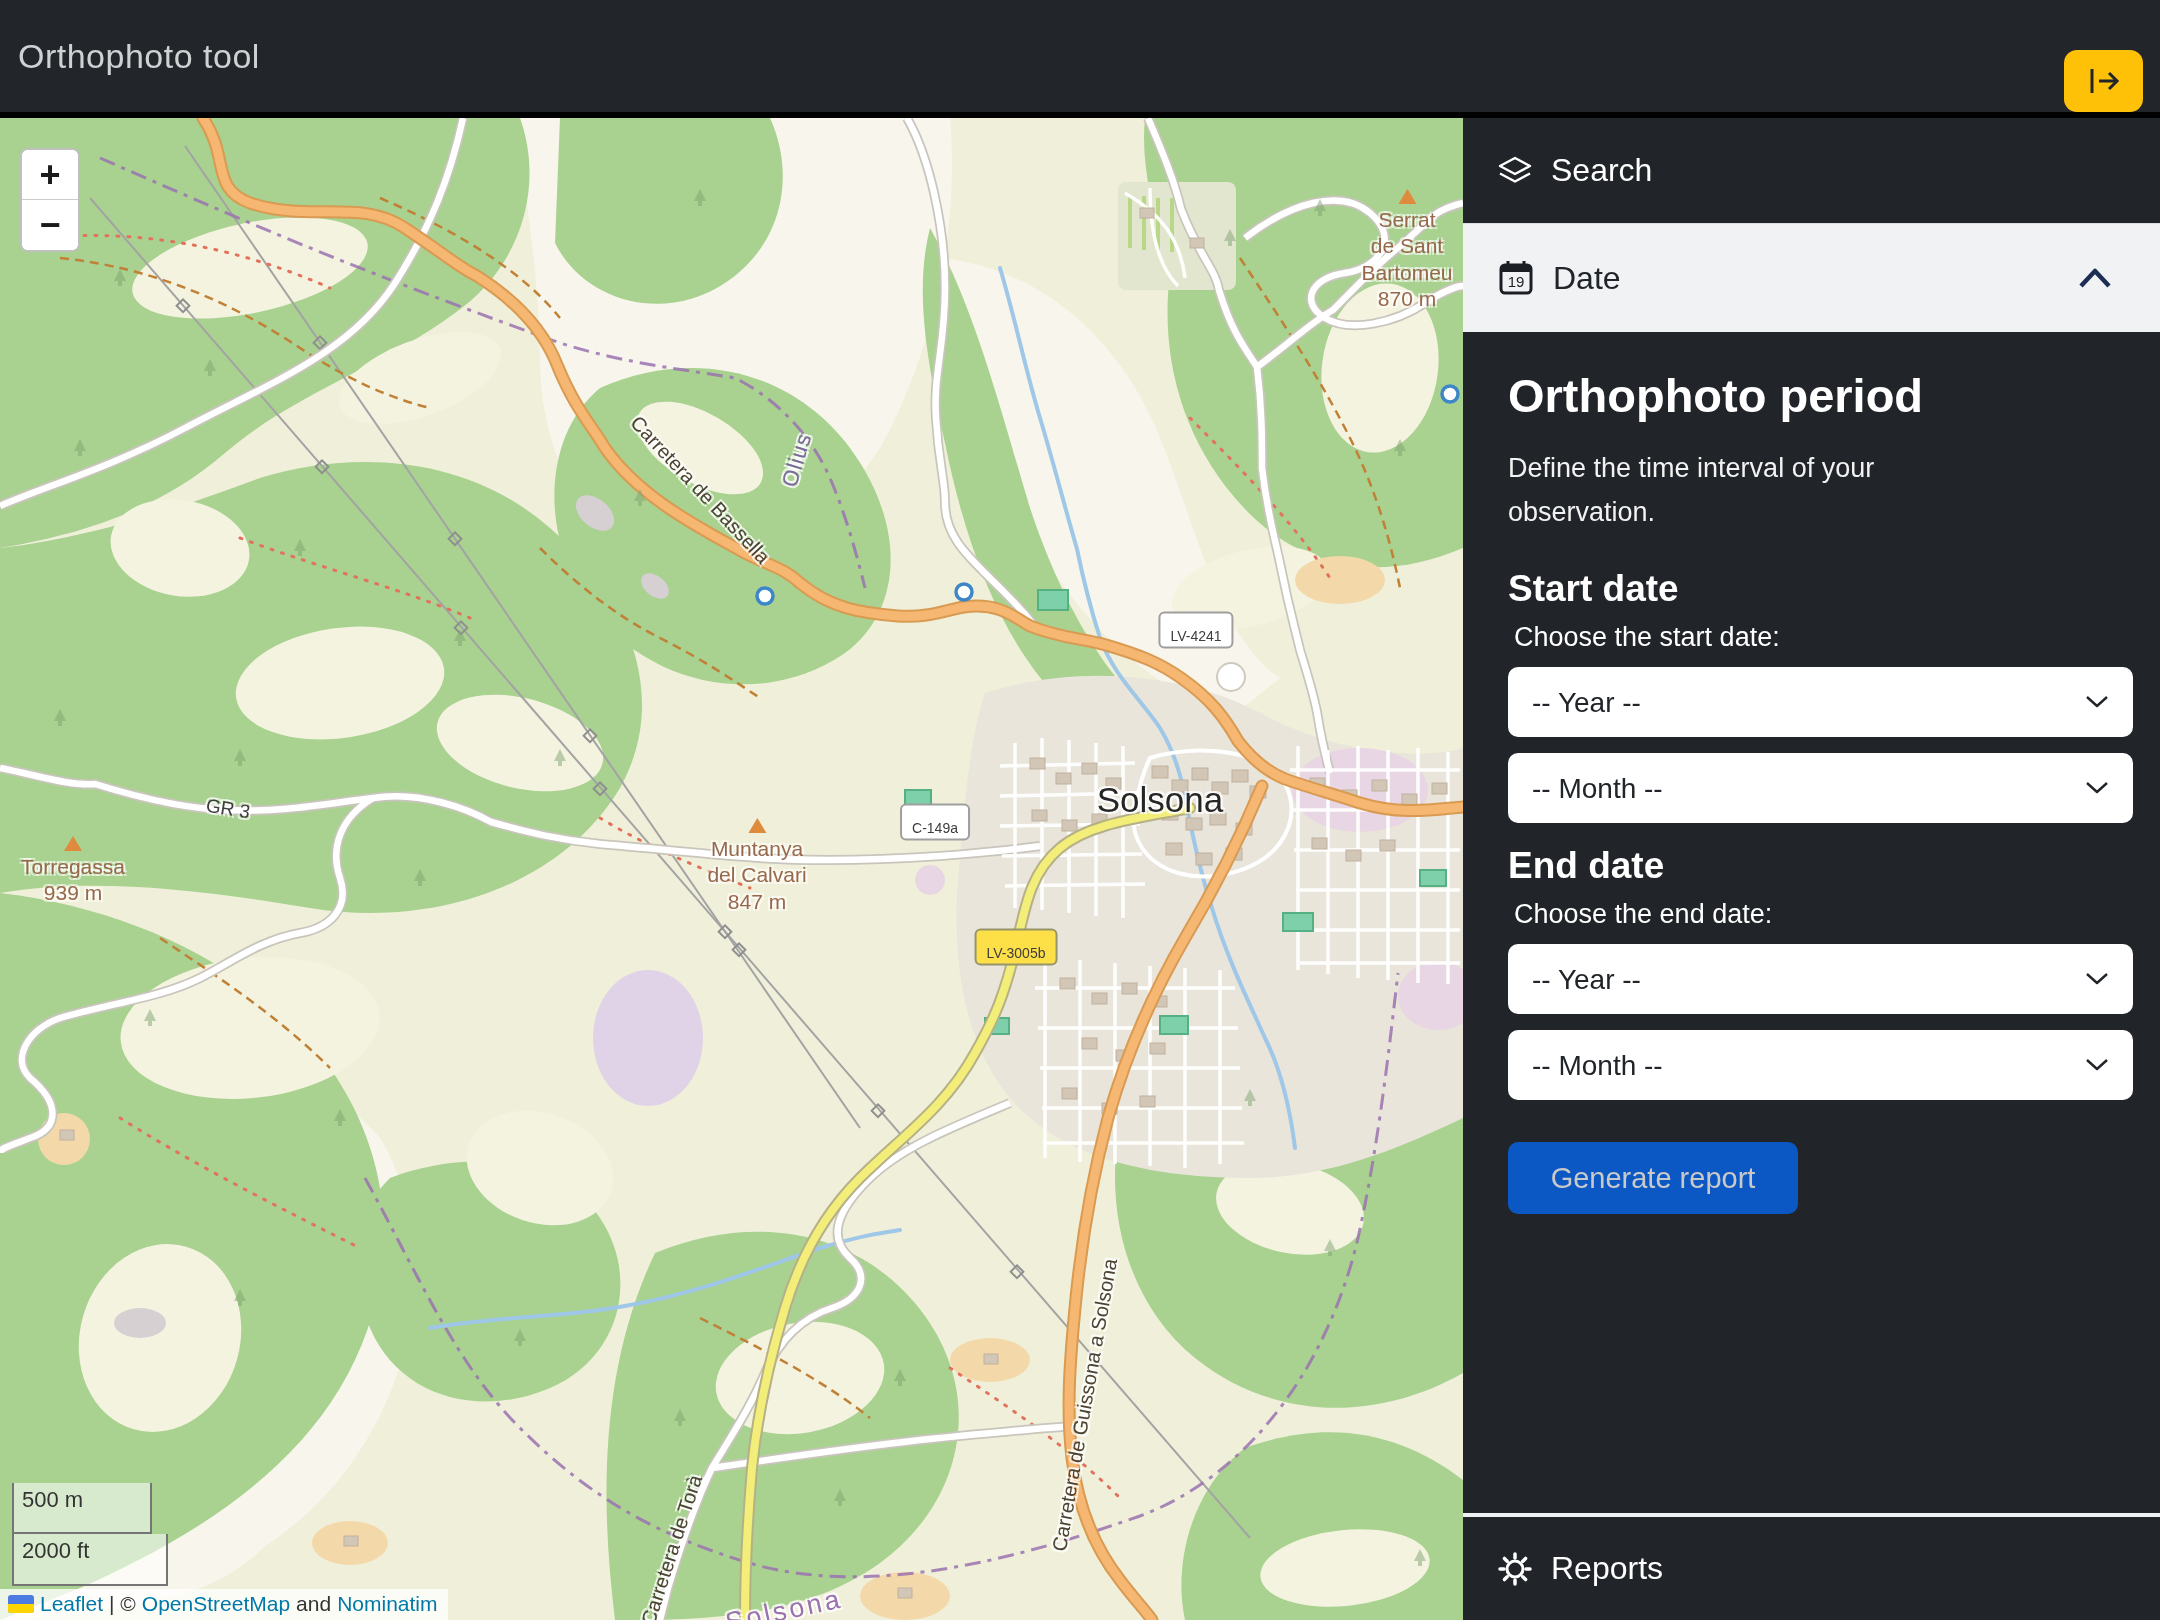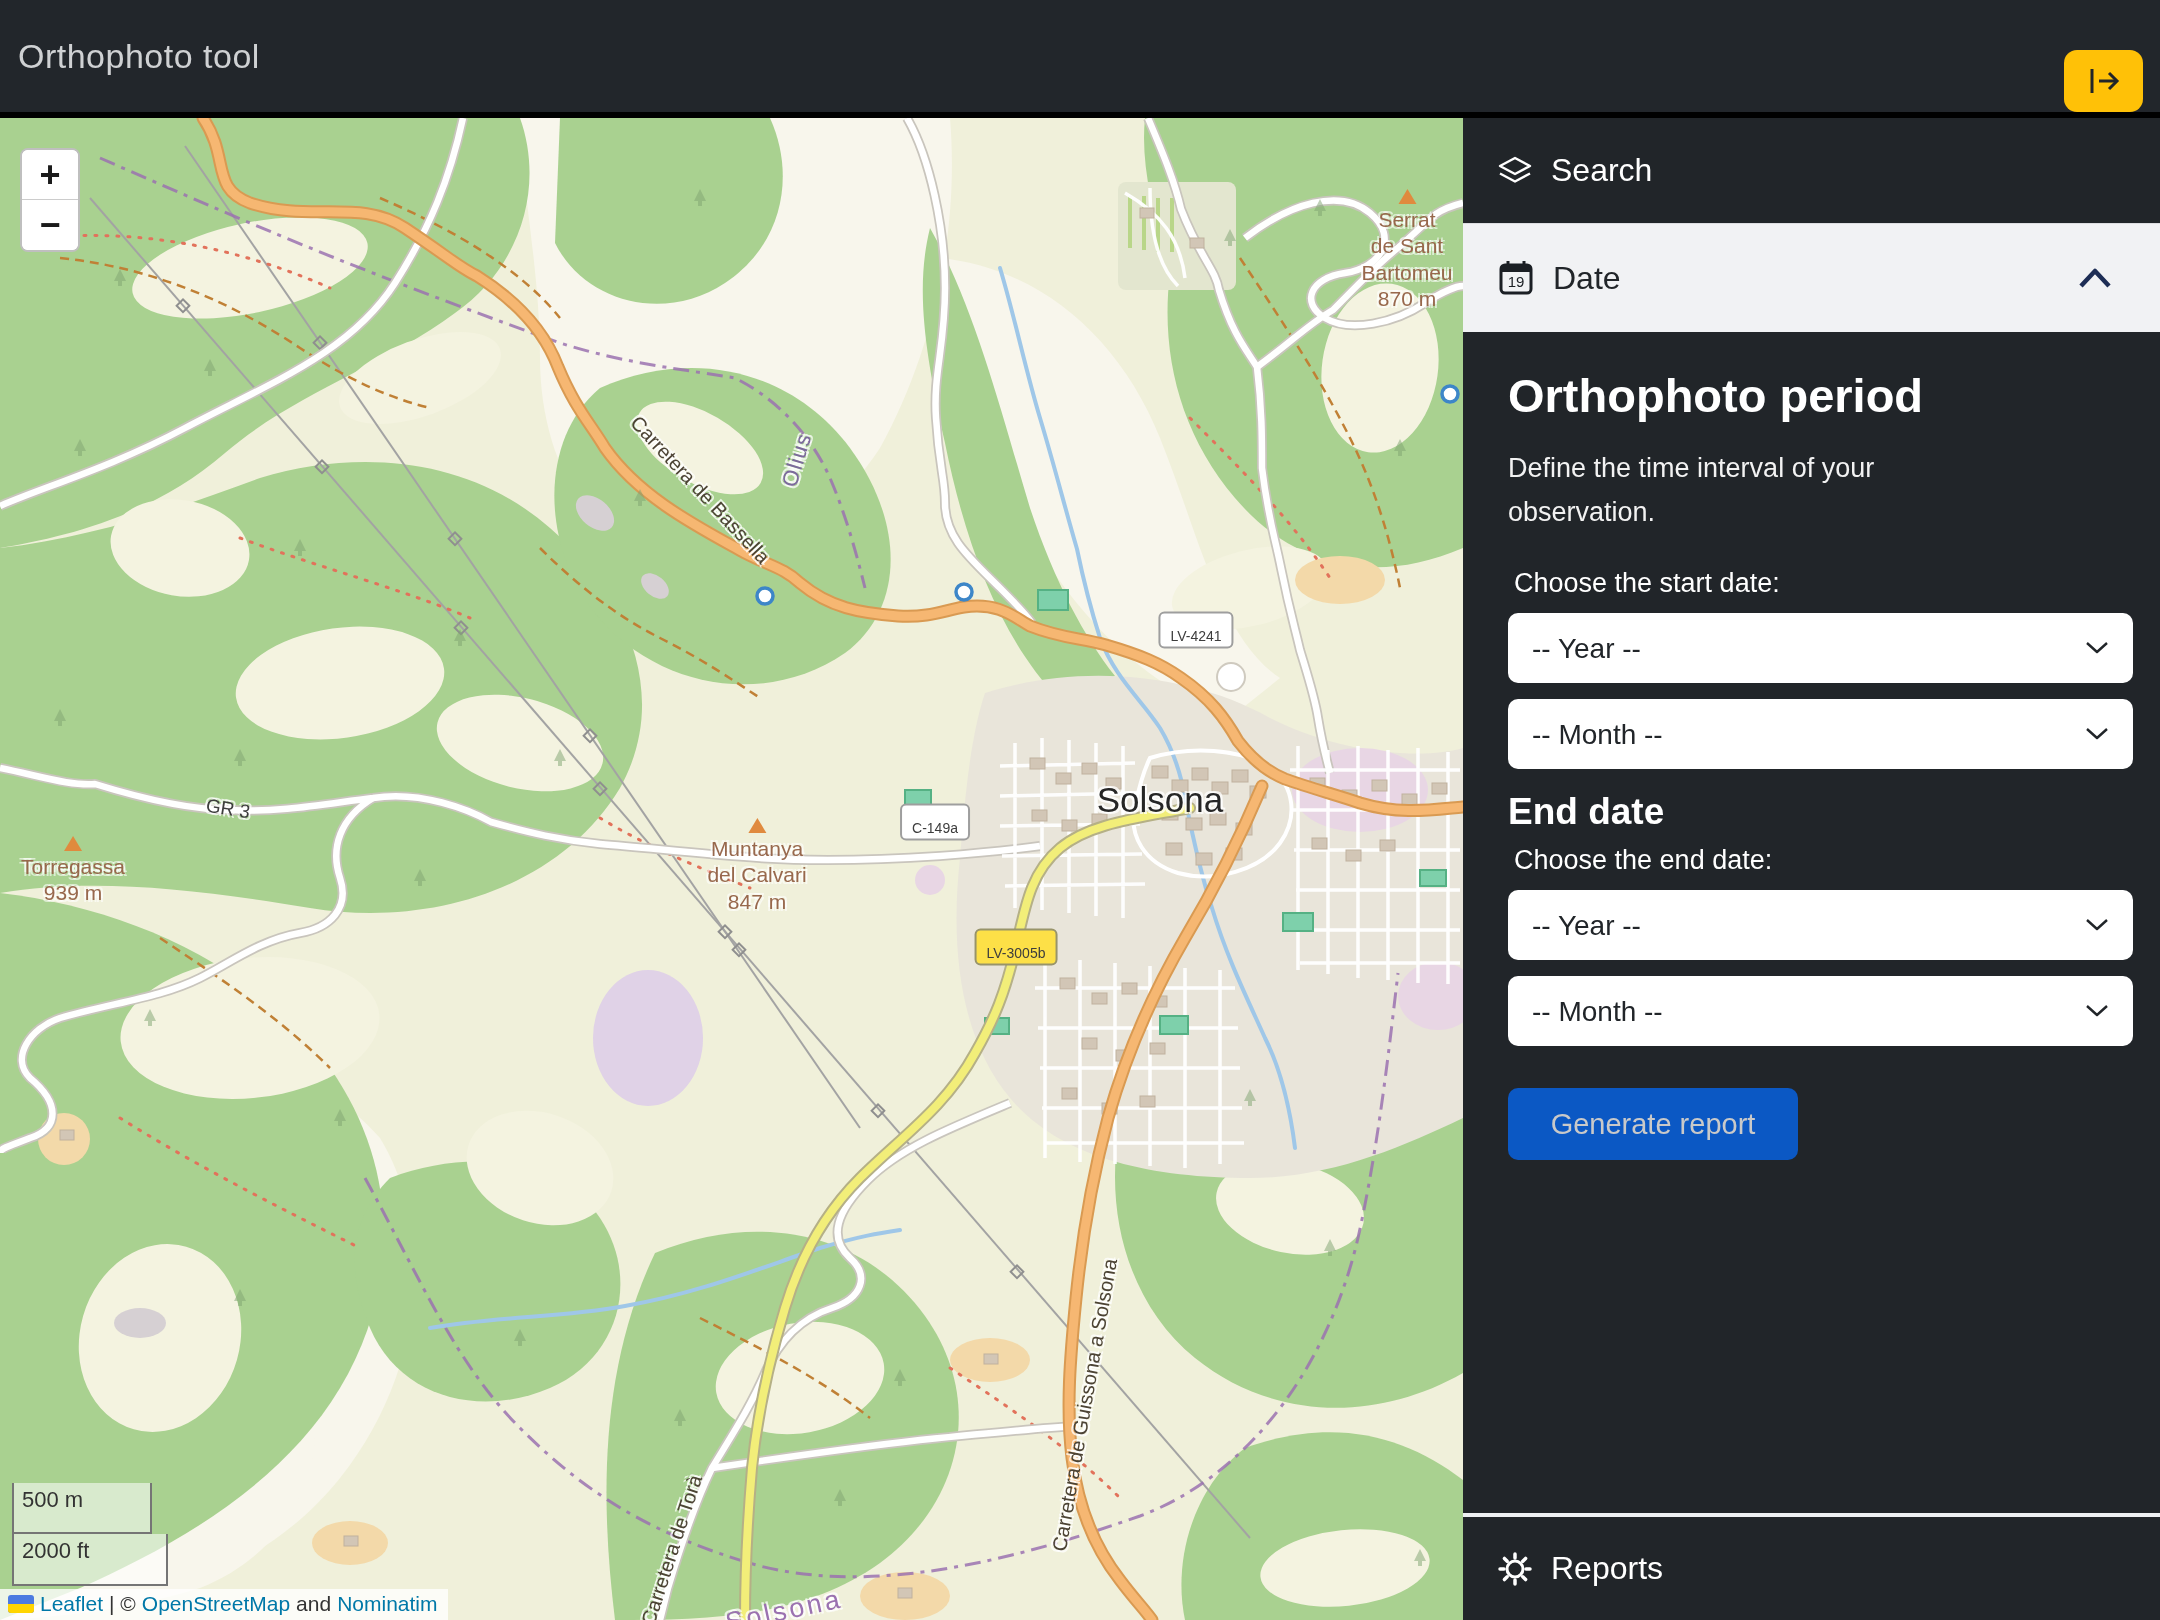--- a/index.html
+++ b/index.html
@@ -418,20 +418,21 @@
       <span class="lbl">Date</span>
       <svg class="chev" width="34" height="22" viewBox="0 0 34 22">
         <polyline points="3,19 17,4 31,19" fill="none" stroke="#1d2d55" stroke-width="4.5" stroke-linejoin="round"></polyline>
       </svg>
     </div>
 
     <div class="panel">
       <h1>Orthophoto period</h1>
       <p class="desc">Define the time interval of your observation.</p>
 
+      <h2>Start date</h2>
       <div class="field-label">Choose the start date:</div>
       <div class="selwrap">
         <select>
           <option>-- Year --</option>
         </select>
         <svg class="selchev" width="24" height="14" viewBox="0 0 24 14">
           <polyline points="2,2 12,11 22,2" fill="none" stroke="#212529" stroke-width="2.4" stroke-linejoin="round"></polyline>
         </svg>
       </div>
       <div class="selwrap">

